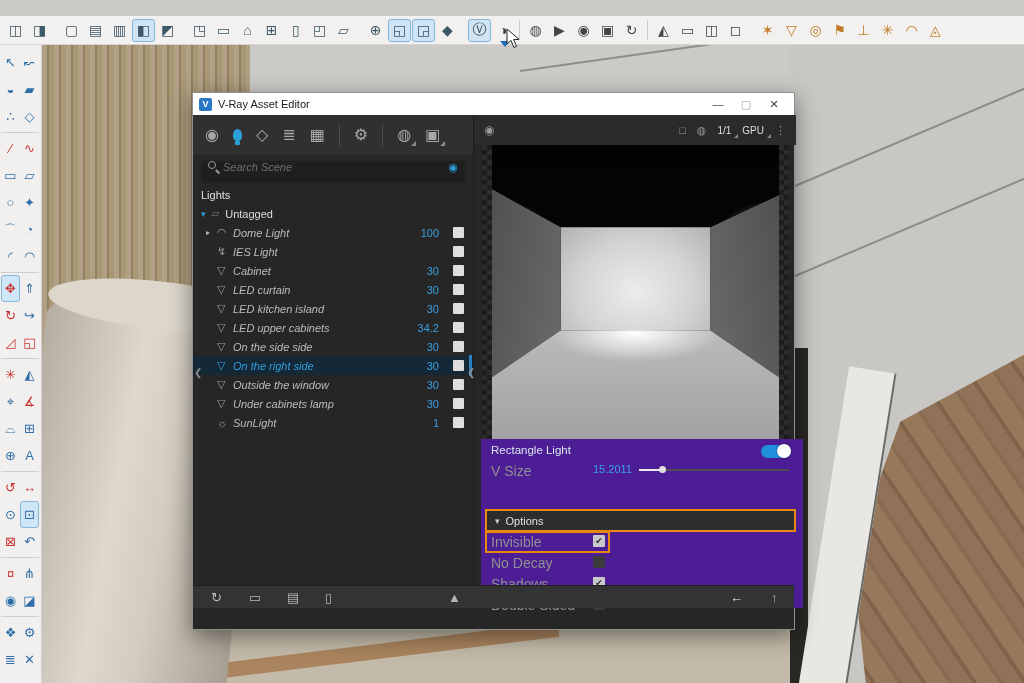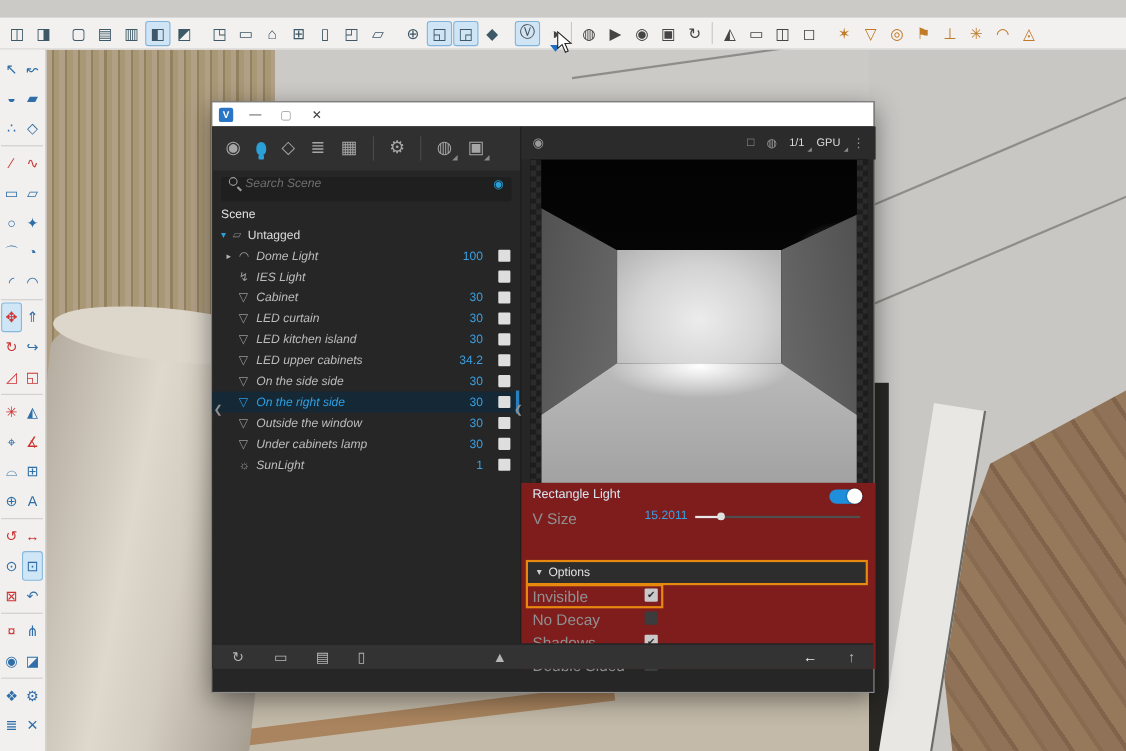--- a/index.html
+++ b/index.html
@@ -116,21 +116,21 @@
      background:radial-gradient(ellipse at 50% 62%,#ececec,#d3d3d3 55%,#b5b5b5 95%);}
   .r-lwall{position:absolute;inset:0;background:linear-gradient(100deg,#4f4f4f,#7d7d7d 55%,#939393);
      clip-path:polygon(0 15%,24% 28%,24% 63%,0 79%);}
   .r-rwall{position:absolute;inset:0;background:linear-gradient(-100deg,#4f4f4f,#7d7d7d 55%,#939393);
      clip-path:polygon(100% 17%,76% 28%,76% 63%,100% 79%);}
   .r-floor{position:absolute;inset:0;background:
      radial-gradient(ellipse 42% 14% at 50% 64%,#ffffff,rgba(255,255,255,0) 70%),
      linear-gradient(#e9e9e9,#c0c0c0 55%,#a2a2a2);
      clip-path:polygon(0 79%,24% 63%,76% 63%,100% 79%,100% 100%,0 100%);}
 
-  .props{position:absolute;left:0;top:324px;width:100%;height:169px;background:#7f1d1d;}
+  .props{position:absolute;left:7px;top:324px;width:100%;height:169px;background:#4c1d95;}
   .prow{position:absolute;left:0;width:100%;height:21px;}
   .plabel{position:absolute;left:10px;top:3px;font-size:14px;color:#909090;}
   .pvalue{position:absolute;left:112px;top:3px;font-size:11px;color:#3aa0e3;}
   .ptitle{position:absolute;left:10px;top:3px;font-size:11.5px;color:#d9e6f0;}
   .toggle{position:absolute;right:12px;top:4px;width:30px;height:13px;background:#1f8fdc;border-radius:7px;}
   .toggle::after{content:"";position:absolute;right:0;top:-1px;width:14px;height:14px;background:#fff;border-radius:50%;box-shadow:0 0 2px rgba(0,0,0,.6);}
   .slider{position:absolute;left:158px;right:14px;top:9px;height:2px;background:#4f4f4f;}
   .slider .fill{position:absolute;left:0;top:0;height:2px;background:#e8e8e8;}
   .slider .knob{position:absolute;top:-3px;width:7px;height:7px;background:#e0e0e0;border-radius:50%;}
   .optbox{position:absolute;left:4px;right:7px;height:23px;background:#2d2d2d;border:2px solid #e8890f;display:flex;align-items:center;padding-left:8px;gap:6px;}
@@ -282,20 +282,21 @@
       <span class="ltsep"></span>
       <span class="ltbtn">❖</span>
       <span class="ltbtn">⚙</span>
       <span class="ltbtn">≣</span>
       <span class="ltbtn">✕</span>
     </div>
 
   <div class="vwin">
     <div class="vtitle">
       <div class="vlogo">V</div>
+      <div class="vtitle-text">V-Ray Asset Editor</div>
       <div class="wctl">—</div>
       <div class="wctl" style="color:#999;">▢</div>
       <div class="wctl">✕</div>
     </div>
 
     <div class="vbody">
 
       <div class="lpanel">
         <div class="catbar" id="catbar">
             <span class="catico">◉</span>
@@ -307,21 +308,21 @@
             <span class="catico">⚙</span>
             <span class="catsep"></span>
             <span class="catico dd">◍</span>
             <span class="catico dd">▣</span>
           </div>
         <div class="searchbox">
           <span class="mag"></span>
           <span class="searchph">Search Scene</span>
           <span class="eyeico">◉</span>
         </div>
-        <div class="lights-hdr">Scene</div>
+        <div class="lights-hdr">Lights</div>
         <div class="tagrow">
           <span class="tri">▾</span>
           <span class="tagico">▱</span>
           <span class="tagname">Untagged</span>
         </div>
         <div class="lightlist" id="lightlist">
             <div class="lrow">
               <span class="exp">▸</span>
               <span class="lico">◠</span>
               <span class="lname">Dome Light</span>

